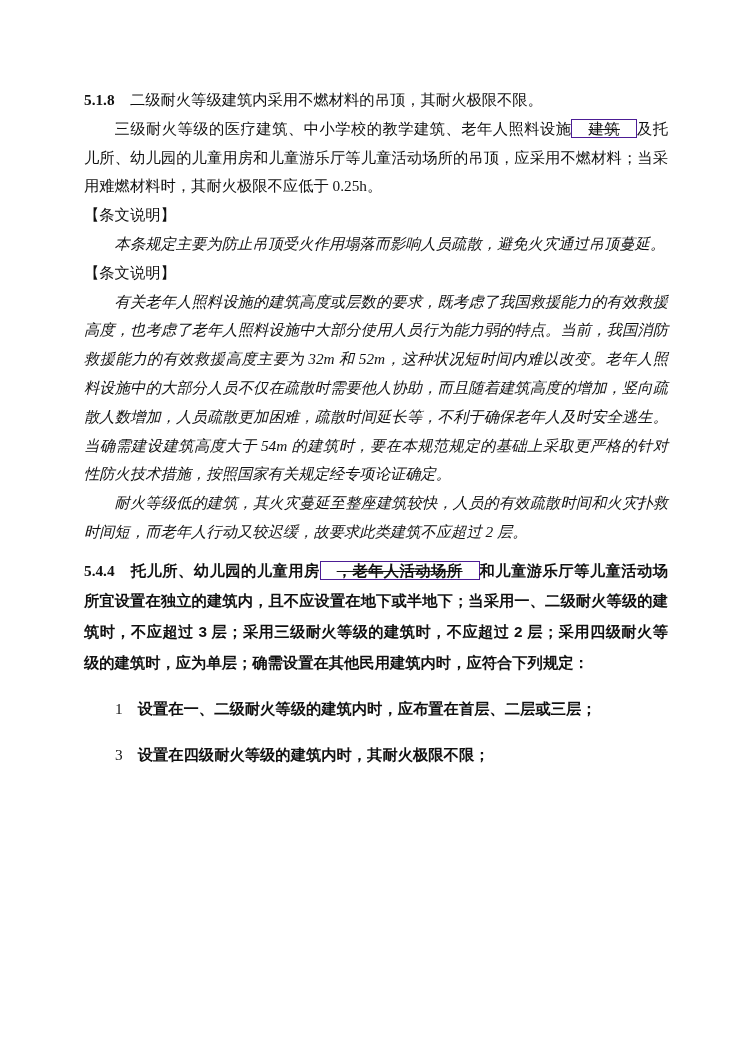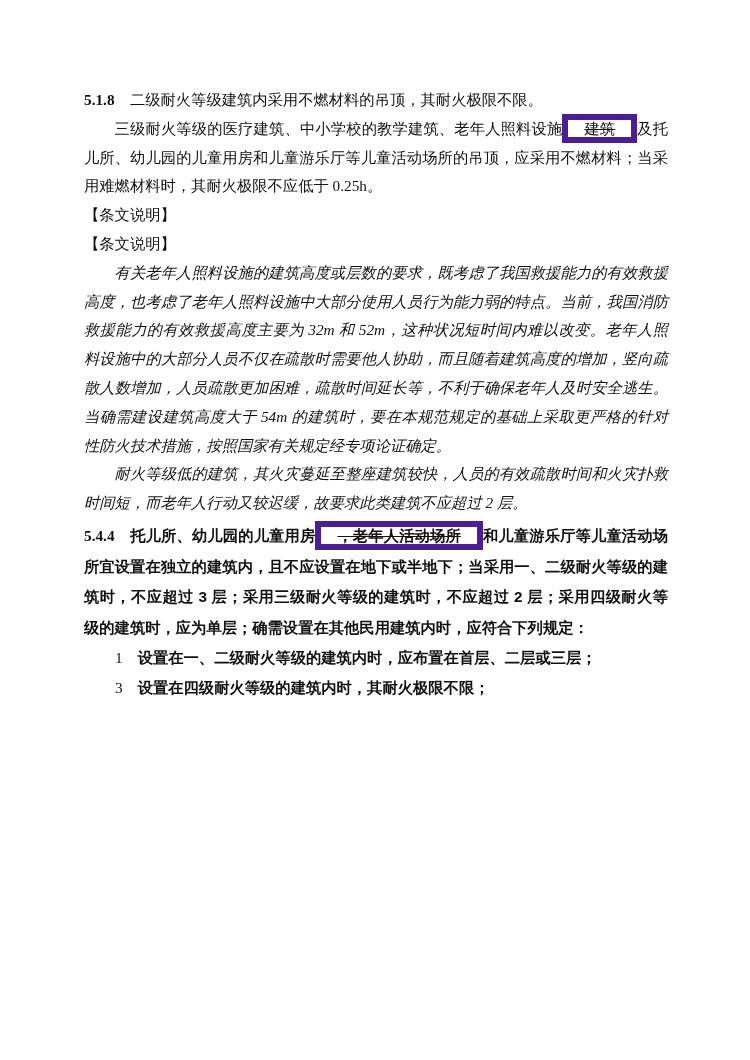--- a/index.html
+++ b/index.html
@@ -33,39 +33,39 @@
   
   .kaiti { font-style: italic; }
   
   .u {
     text-underline-offset: 4px;
     text-decoration-thickness: 1px;
   }
   .num { font-weight: bold; }
   
   .boxdel {
-    border: 6px solid #4c1d95;
+    border: 1px solid #4c1d95;
     text-decoration: line-through;
     text-decoration-thickness: 1px;
     padding: 0 16px;
   }
   
   .heiti {
     font-family: "Liberation Sans", "DejaVu Sans", sans-serif;
     font-weight: bold;
     line-height: 30.6px;
   }
-  .clause544 { margin-top: 3px; }
+  .clause544 { margin-top: 9px; }
   .heiti .num {
     font-family: "Liberation Serif", "DejaVu Serif", serif;
     font-weight: bold;
   }
   .list-item {
     padding-left: 31px;
-    margin-top: 1px;
+    margin-top: 17px;
     line-height: 28.8px;
   }
   .item-num {
     font-family: "Liberation Serif", "DejaVu Serif", serif;
     font-weight: normal;
     margin-right: 15px;
   }
   .page-num {
     position: absolute;
     top: 964px;
@@ -88,20 +88,23 @@
 
     <p class="para indent">
       <span>三级耐火等级的医疗建筑、中小学校的教学建筑、老年人</span><span class="u">照料设施</span><span class="boxdel">建筑</span><span>及托儿所、幼儿园的儿童用房和儿童游乐厅等儿童活动场所的吊顶，应采用不燃材料；当采用难燃材料时，其耐火极限不应低于 0.25h。</span>
     </p>
 
 
     <p class="para">
       <span>【条文说明】</span>
     </p>
 
+    <p class="para indent kaiti">
+      <span>本条规定主要为防止吊顶受火作用塌落而影响人员疏散，避免火灾通过吊顶蔓延。</span>
+    </p>
 
 
     <p class="para">
       <span>【条文说明】</span>
     </p>
 
 
     <p class="para indent kaiti u">
       <span>有关老年人照料设施的建筑高度或层数的要求，既考虑了我国救援能力的有效救援高度，也考虑了老年人照料设施中大部分使用人员行为能力弱的特点。当前，我国消防救援能力的有效救援高度主要为 32m 和 52m，这种状况短时间内难以改变。老年人照料设施中的大部分人员不仅在疏散时需要他人协助，而且随着建筑高度的增加，竖向疏散人数增加，人员疏散更加困难，疏散时间延长等，不利于确保老年人及时安全逃生。当确需建设建筑高度大于 54m 的建筑时，要在本规范规定的基础上采取更严格的针对性防火技术措施，按照国家有关规定经专项论证确定。</span>
     </p>

